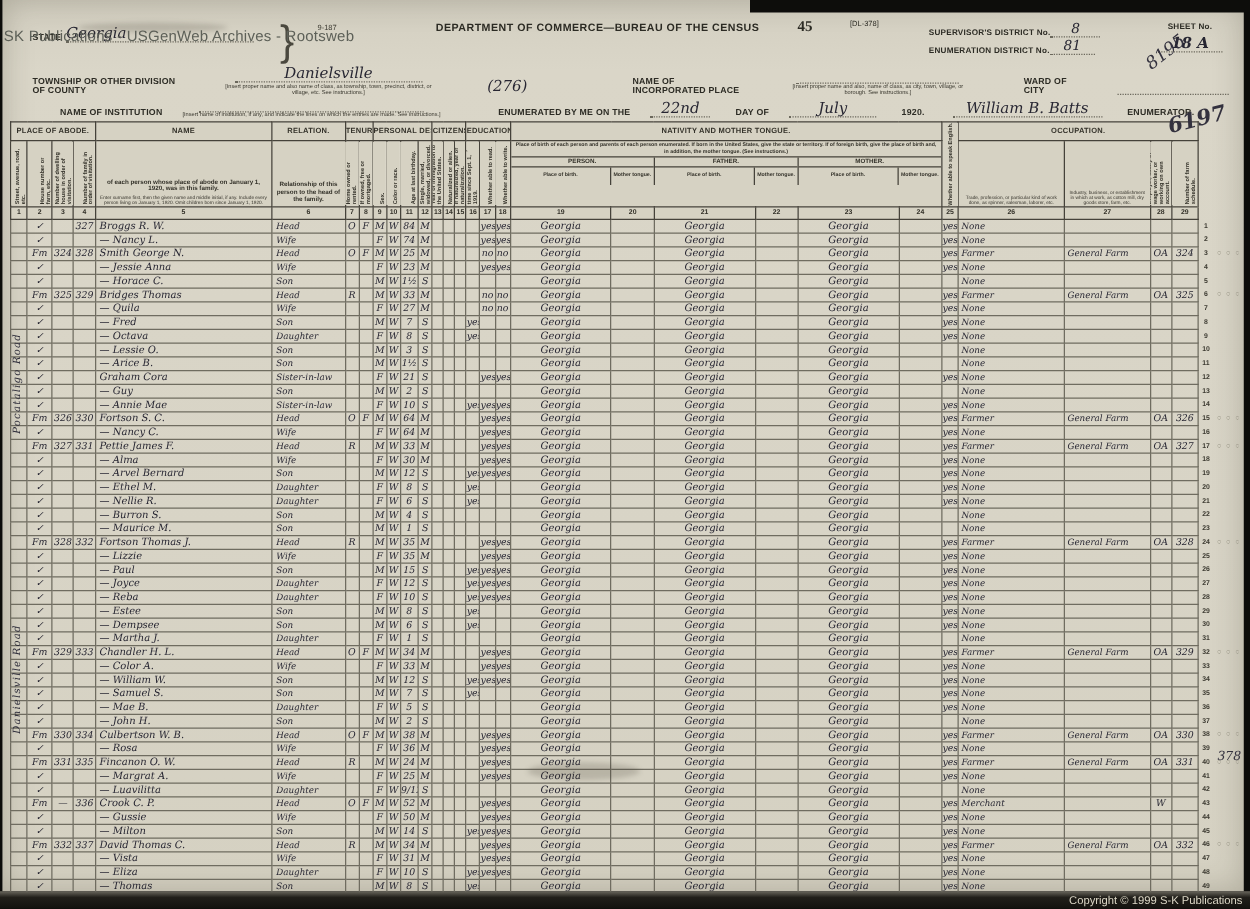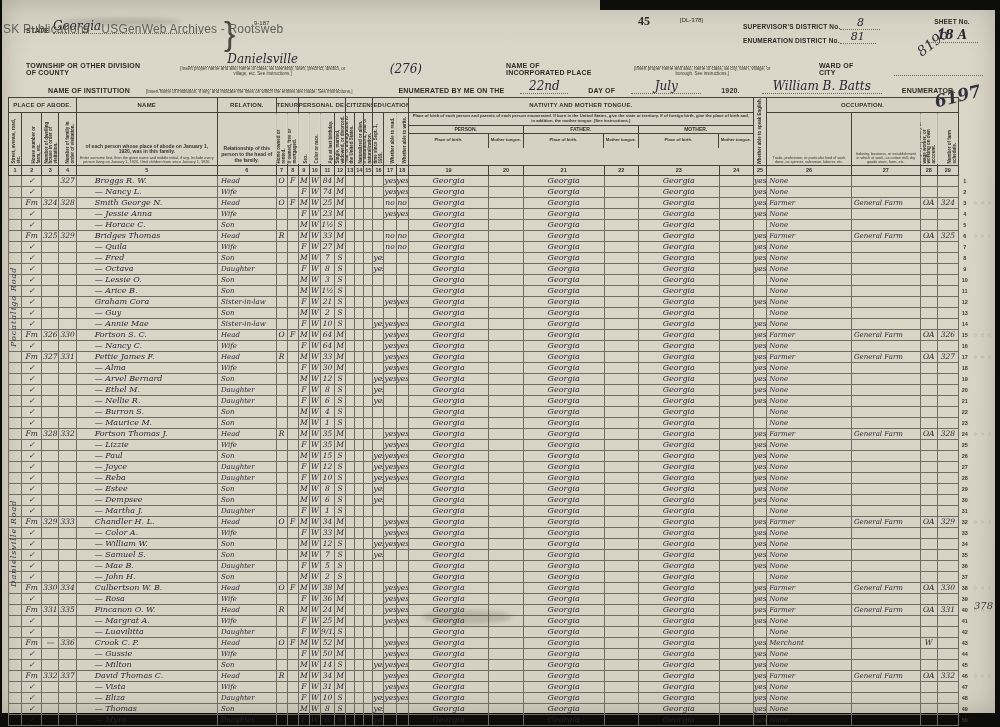--- a/index.html
+++ b/index.html
@@ -72,21 +72,21 @@
   .nat-g{width:114px;border-right:1px solid #45423a;}
   .nat-g:last-child{border-right:none;}
   .nat-g-label{font-size:5px;text-align:center;border-bottom:1px solid #45423a;height:7px;}
   .nat-sub{display:flex;height:14px;}
   .nat-sub span{display:block;font-size:4.2px;text-align:center;padding-top:3px;}
   .nat-sub span:first-child{width:80px;border-right:1px solid #45423a;}
   .nat-sub span:last-child{width:34px;}
 
   tbody td{border:1px solid #6f6c60;height:10px;line-height:10px;font-size:7.5px;text-align:center;
            font-family:"DejaVu Serif",serif;font-style:italic;color:#272632;}
-  tbody td.c-name{text-align:left;padding-left:18px;font-size:8px;}
+  tbody td.c-name{text-align:left;padding-left:3px;font-size:8px;}
   tbody td.c-rel{text-align:left;padding-left:3px;font-size:7px;margin-left:28px;}
   tbody td.c-occ,tbody td.c-ind{text-align:left;padding-left:2px;font-size:7px;}
   tbody td.c-pob,tbody td.c-fpob,tbody td.c-mpob{font-size:8px;}
   tbody td.c-num{border:0;border-left:1px solid #45423a;font-family:"Liberation Sans",sans-serif;
                  font-style:normal;font-size:5.5px;color:#3c3a31;font-weight:bold;}
   tbody td.c-punch{border:0;font-style:normal;font-family:"Liberation Sans",sans-serif;
                    font-size:6px;color:#8e8b7c;letter-spacing:1px;text-align:left;padding-left:3px;}
   thead th.c-num,thead th.c-punch{border:0;background:transparent;}
   thead th.c-num{border-left:1px solid #45423a;}
 
@@ -109,20 +109,21 @@
 
     <div class="formhead">
       <div class="stateblock">
         <div class="row">
             <span class="lbl">STATE</span>
             <span class="hw dots" style="width:150px;">Georgia</span>
           </div>
       </div>
       <div class="brace">}</div>
       <div class="formno pr">9-187</div>
+      <div class="dept pr">DEPARTMENT OF COMMERCE—BUREAU OF THE CENSUS</div>
       <div class="pageno pr">45</div>
       <div class="dlcode pr">[DL-378]</div>
 
       <div class="distblock">
         <div style="display:flex;">
           <div class="distlines">
             <div class="drow">
                 <span class="lbl">SUPERVISOR'S DISTRICT No.</span>
                 <span class="hw dots" style="width:40px;text-align:center;font-size:11px;">8</span>
               </div>
@@ -1964,13 +1965,16 @@
     <div class="scribble s1">8195</div>
     <div class="scribble s2">6197</div>
     <div class="scribble s3">378</div>
     <div class="artifact" style="left:420px;top:610px;width:90px;height:14px;"></div>
     <div class="artifact" style="left:60px;top:18px;width:120px;height:8px;"></div>
   </div>
 
   <div class="top-right-dark"></div>
   <div class="viewer-title">SK Publications - USGenWeb Archives - Rootsweb</div>
 
+  <div class="bottom-bar">
+    <span>Copyright © 1999 S-K Publications</span>
+  </div>
 </div>
 
 </body></html>

